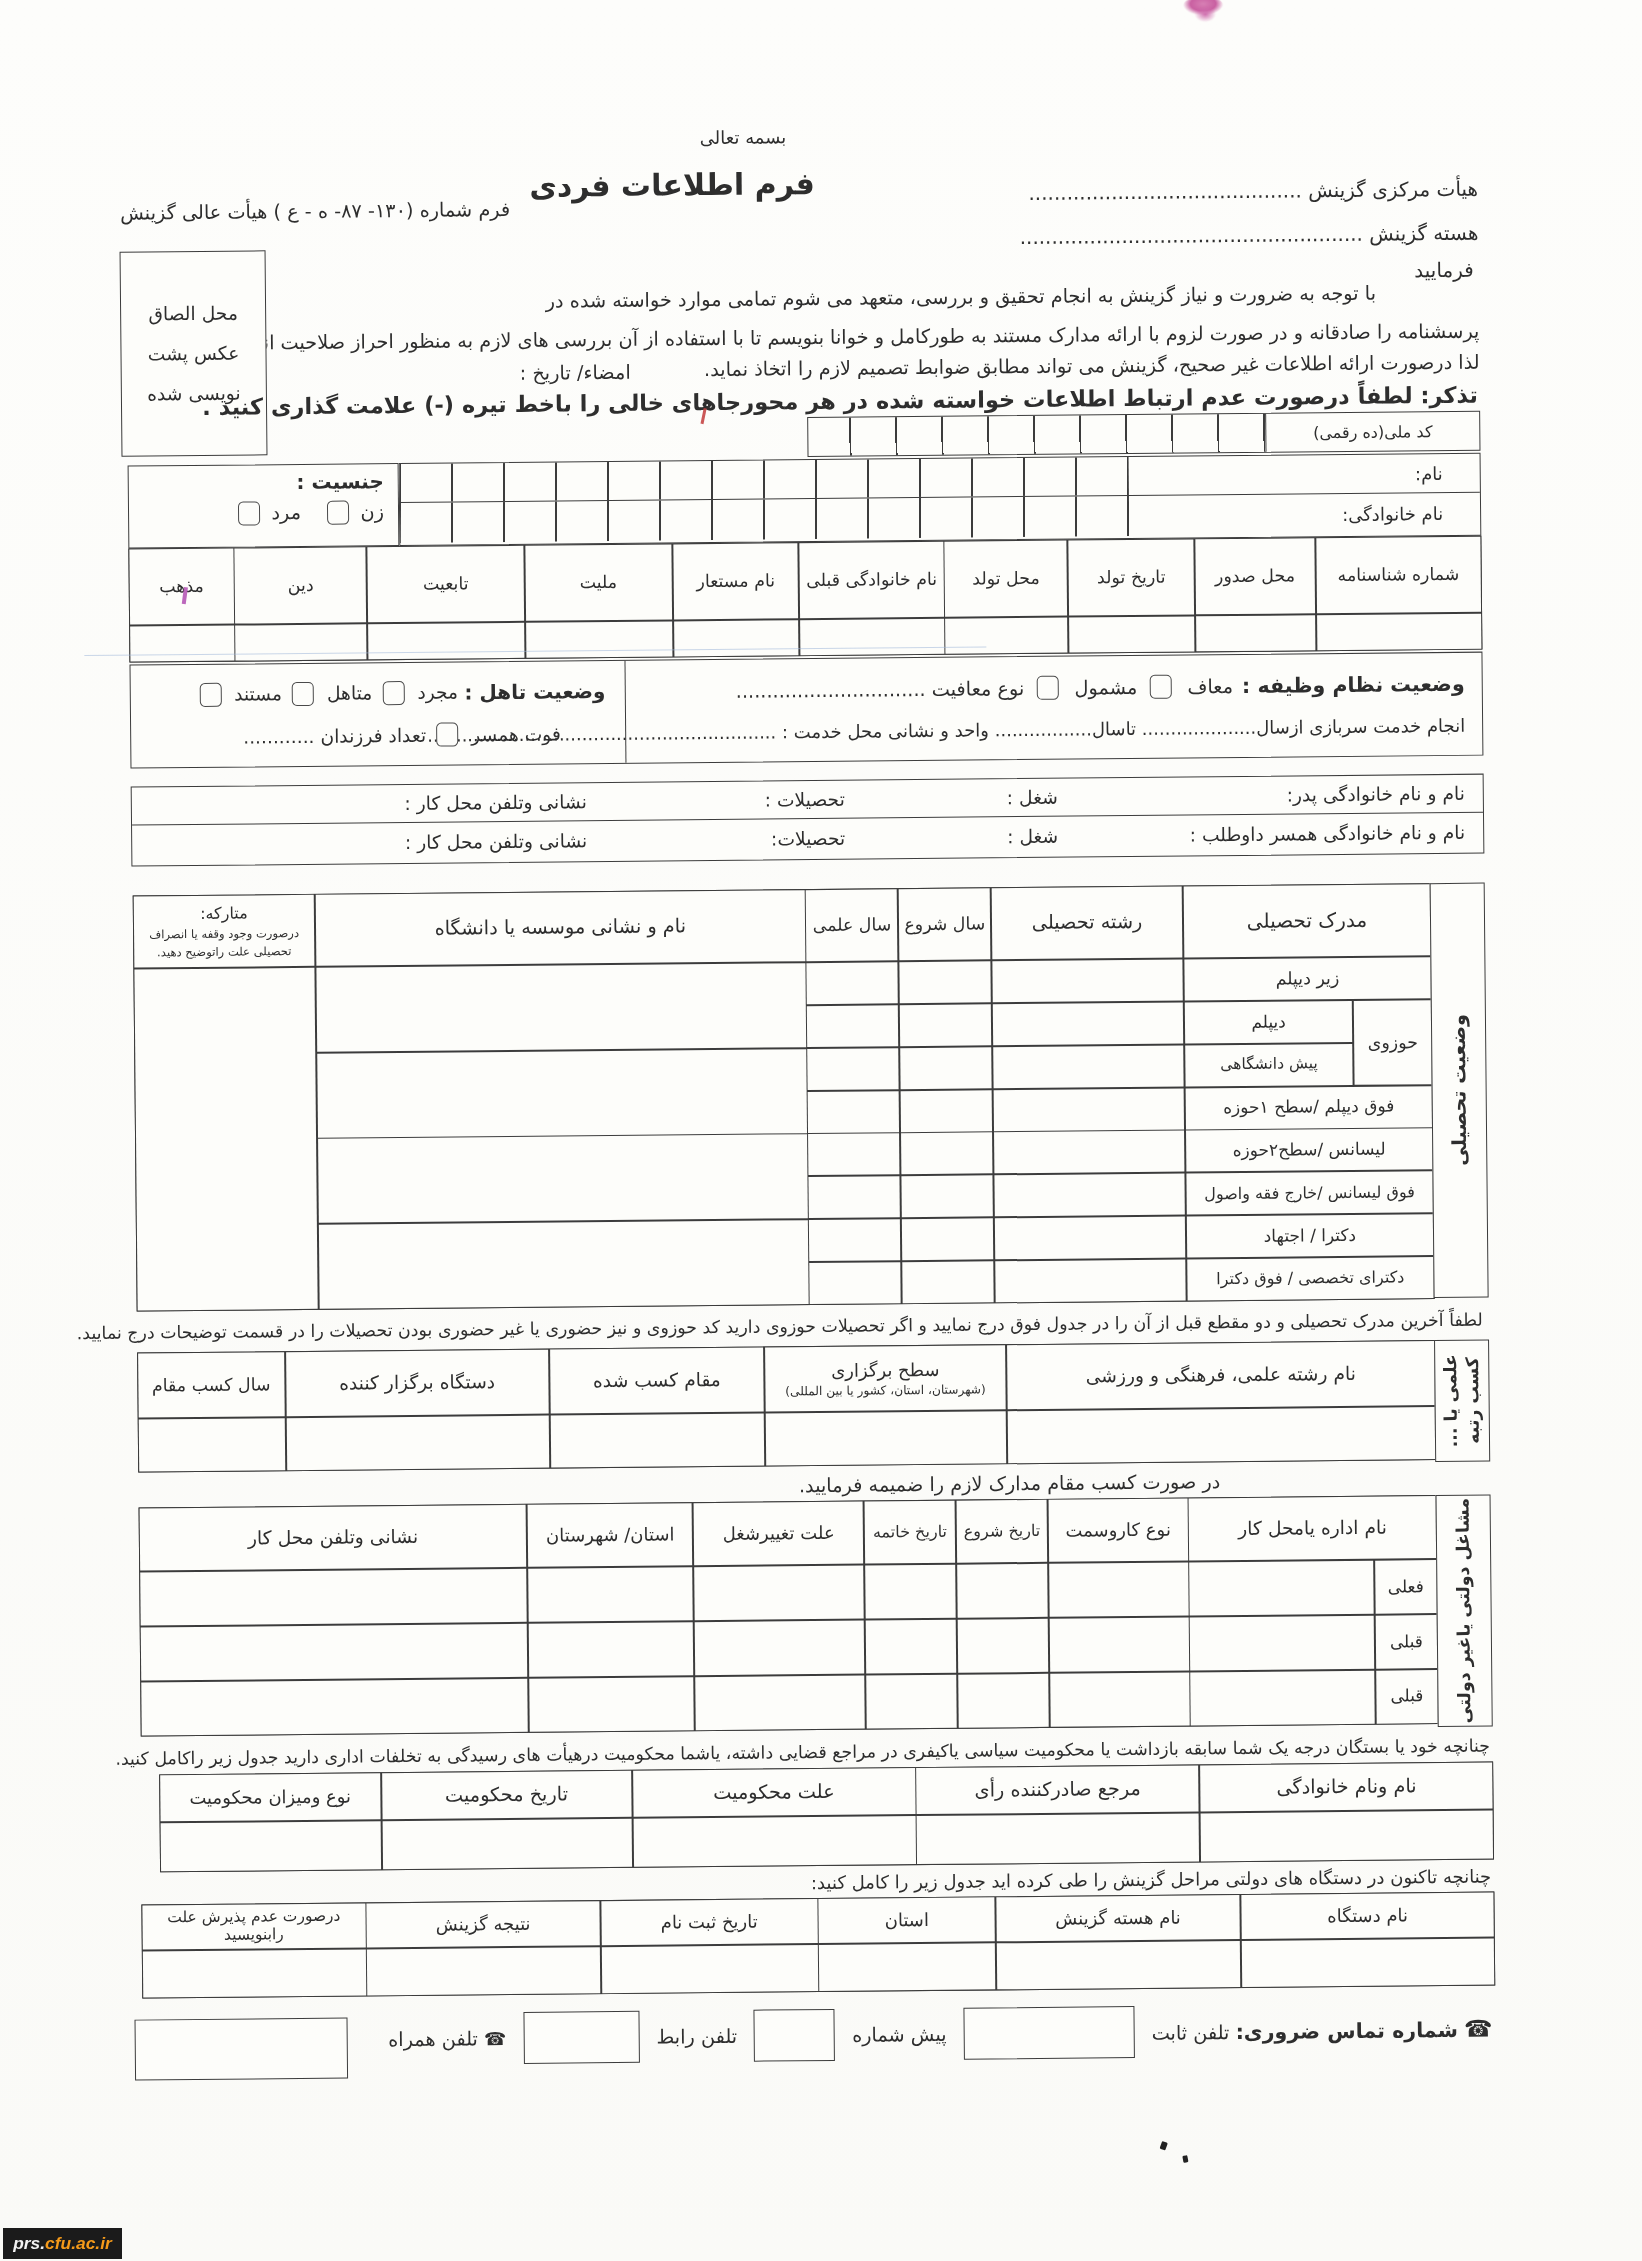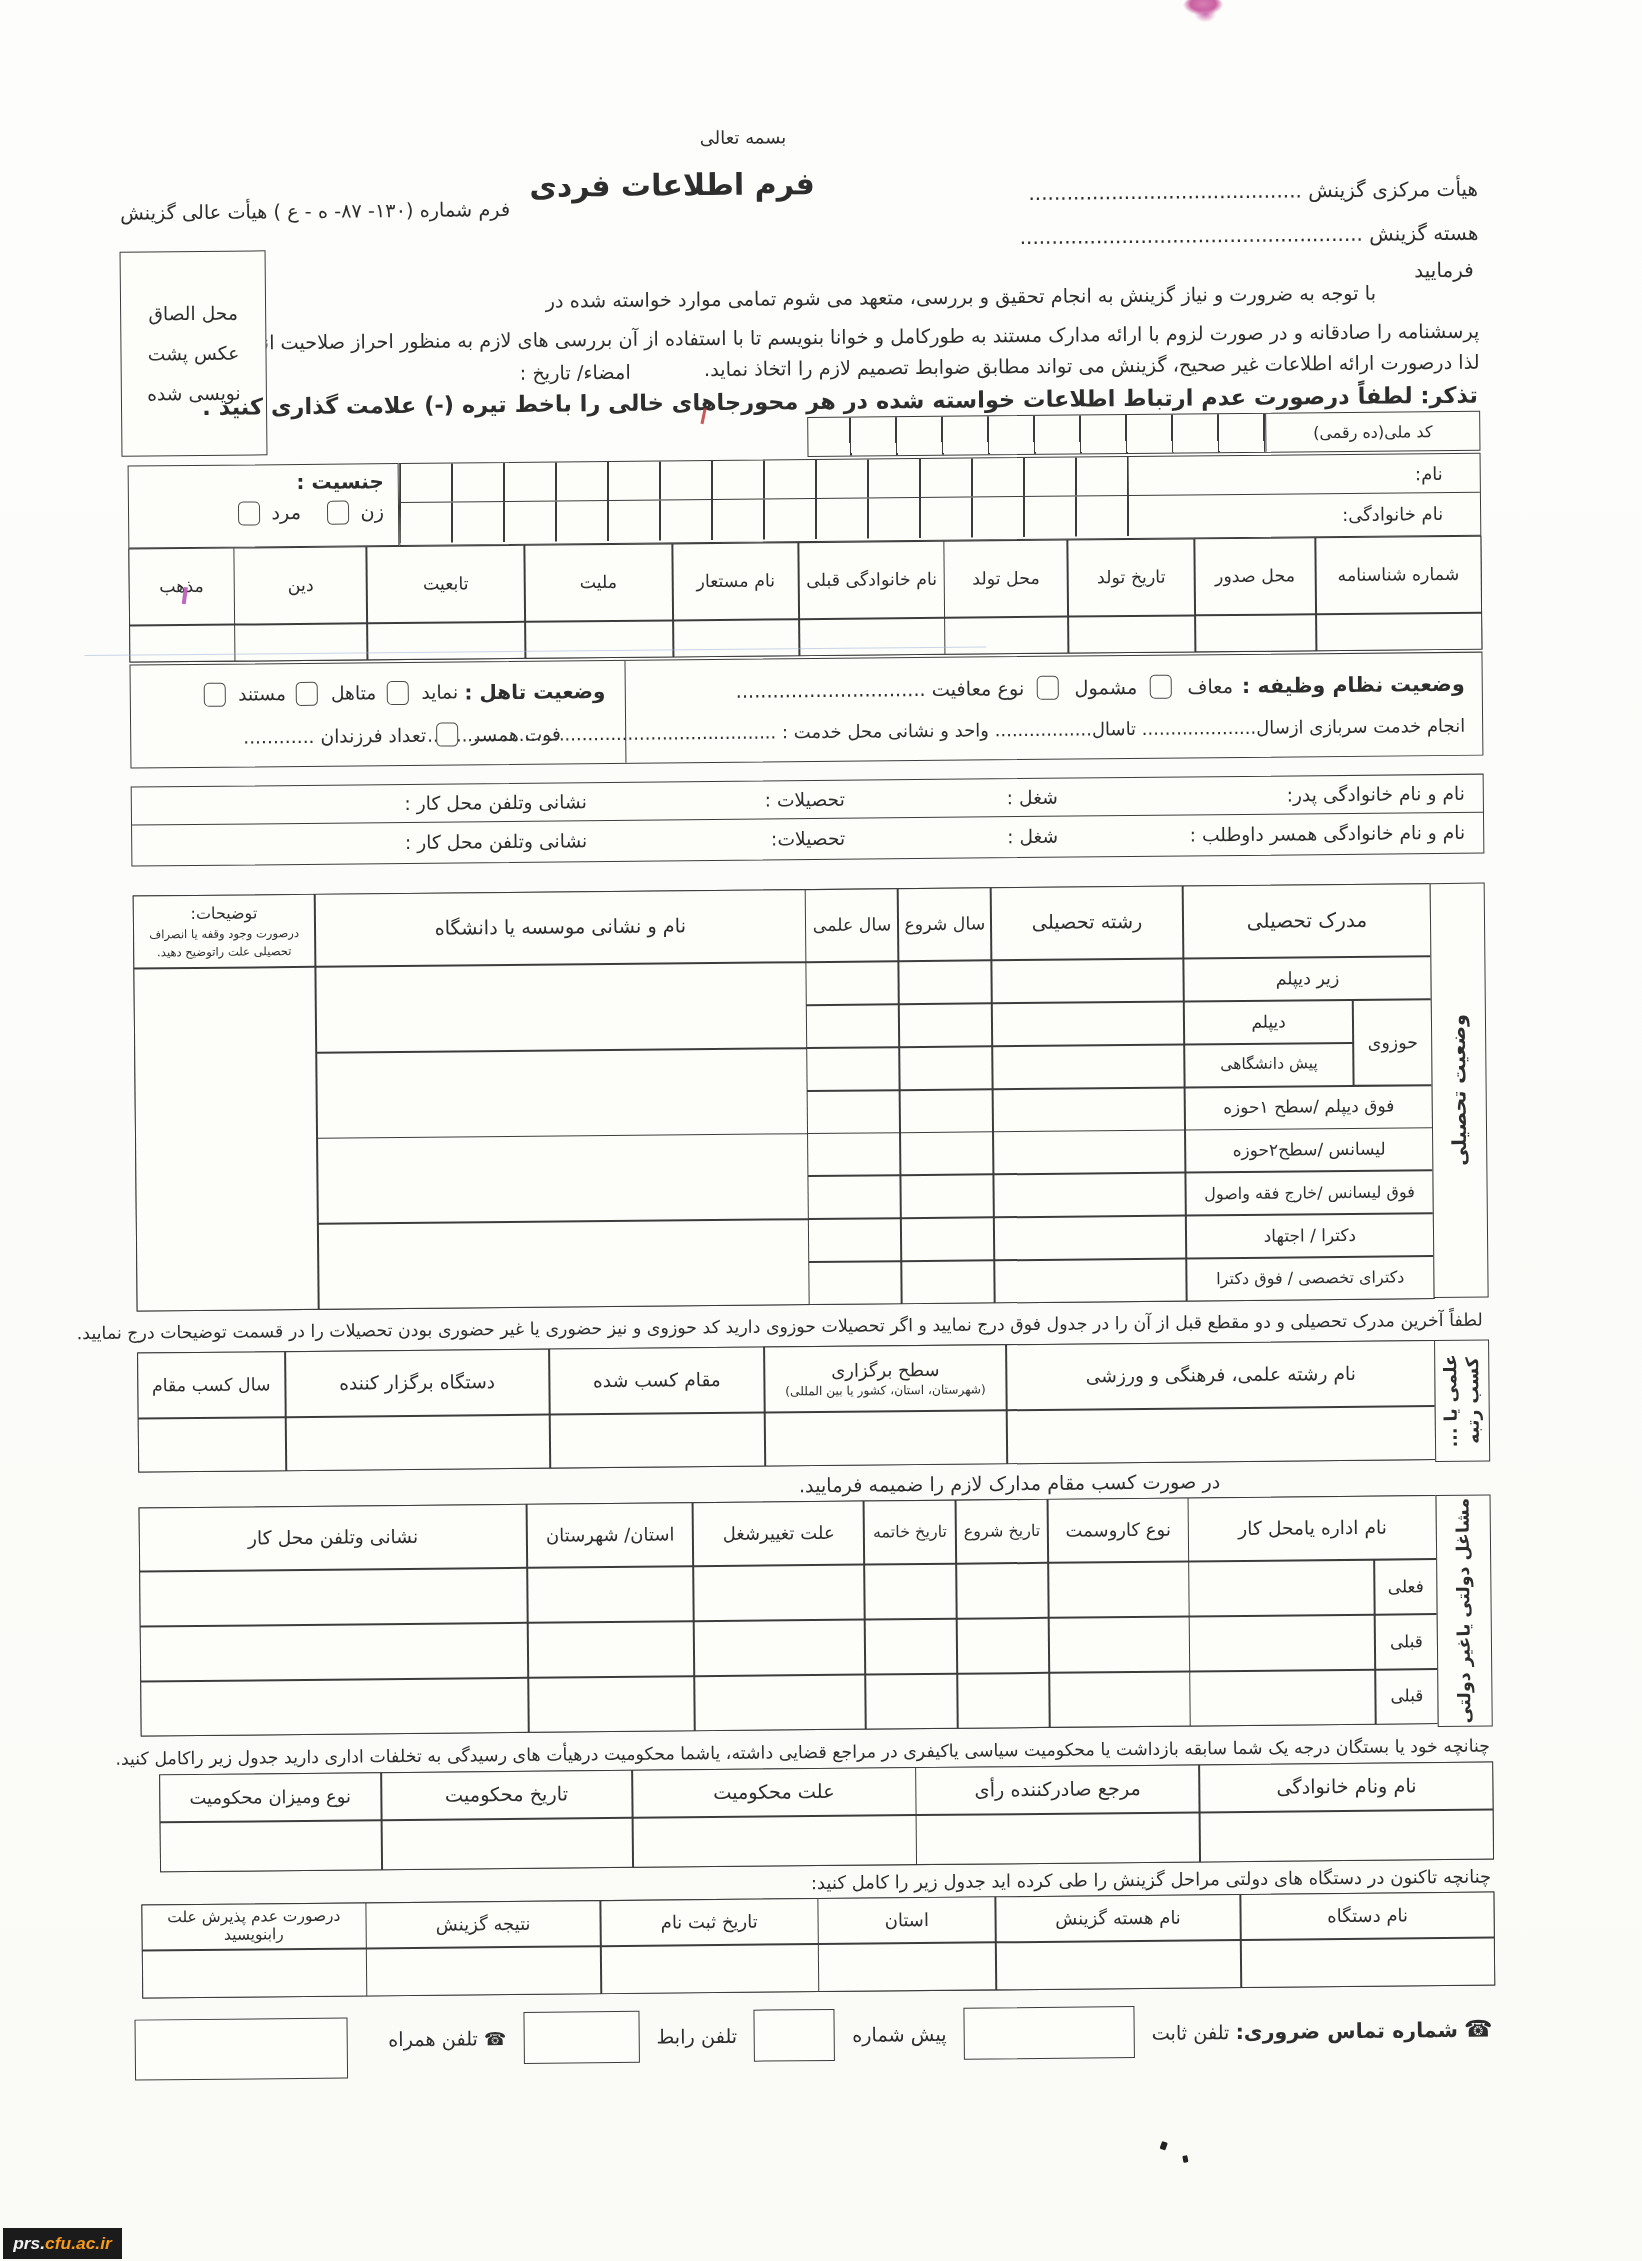--- a/index.html
+++ b/index.html
@@ -109,21 +109,21 @@
           <span class="cb"></span>
           <span>مشمول</span>
           <span class="cb"></span>
           <span>نوع معافیت ...............................</span>
         </div>
         <div class="nw" style="font-size:18px">انجام خدمت سربازی  ازسال.................... تاسال.................  واحد و نشانی محل خدمت : .............................................................</div>
       </div>
       <div style="flex:1;display:flex;flex-direction:column;justify-content:space-evenly;padding:0 19.3px">
         <div class="fl nw" style="gap:6.4px;font-size:18.7px">
           <span class="b" style="font-size:20px">وضعیت تاهل :</span>
-          <span>نماید</span>
+          <span>مجرد</span>
           <span class="cb"></span>
           <span>متاهل</span>
           <span class="cb"></span>
           <span>مستند</span>
           <span class="cb"></span>
         </div>
         <div class="fl nw" style="gap:6.4px;font-size:18.7px;padding-right:45px">
           <span>فوت همسر</span>
           <span class="cb"></span>
           <span>تعداد فرزندان ............</span>
@@ -148,21 +148,21 @@
 
     <div class="abs grid" style="top:889px;right:209px;width:1298px;
          grid-template-columns:118fr 258fr 292fr 140fr 140fr 752fr 277fr;
          grid-template-rows:71px repeat(8,41px)">
       <div class="hd" style="grid-column:1/3;grid-row:1;font-size:20px">مدرک تحصیلی</div>
       <div class="hd" style="grid-column:3;grid-row:1;font-size:19.3px">رشته تحصیلی</div>
       <div class="hd" style="grid-column:4;grid-row:1;font-size:17.4px">سال شروع</div>
       <div class="hd" style="grid-column:5;grid-row:1;font-size:17.4px">سال علمی</div>
       <div class="hd" style="grid-column:6;grid-row:1;font-size:19.3px">نام و نشانی موسسه یا دانشگاه</div>
       <div style="grid-column:7;grid-row:1;display:flex;flex-direction:column;align-items:center;justify-content:center;gap:3.9px;padding:2.6px">
-        <div style="font-size:16px">توضیحات:</div>
+        <div style="font-size:16px">متارکه:</div>
         <div style="font-size:11.6px">درصورت وجود وقفه یا انصراف</div>
         <div style="font-size:11.6px">تحصیلی علت راتوضیح دهید.</div>
       </div>
 
       <div class="hd" style="grid-column:1/3;grid-row:2;font-size:17.4px">زیر دیپلم</div>
       <div class="hd" style="grid-column:1;grid-row:3/5;font-size:17.4px">حوزوی</div>
       <div class="hd" style="grid-column:2;grid-row:3;font-size:17px">دیپلم</div>
       <div class="hd" style="grid-column:2;grid-row:4;font-size:15.5px">پیش دانشگاهی</div>
       <div class="hd" style="grid-column:1/3;grid-row:5;font-size:17px">فوق دیپلم /سطح ۱حوزه</div>
       <div class="hd" style="grid-column:1/3;grid-row:6;font-size:17px">لیسانس /سطح۲حوزه</div>

